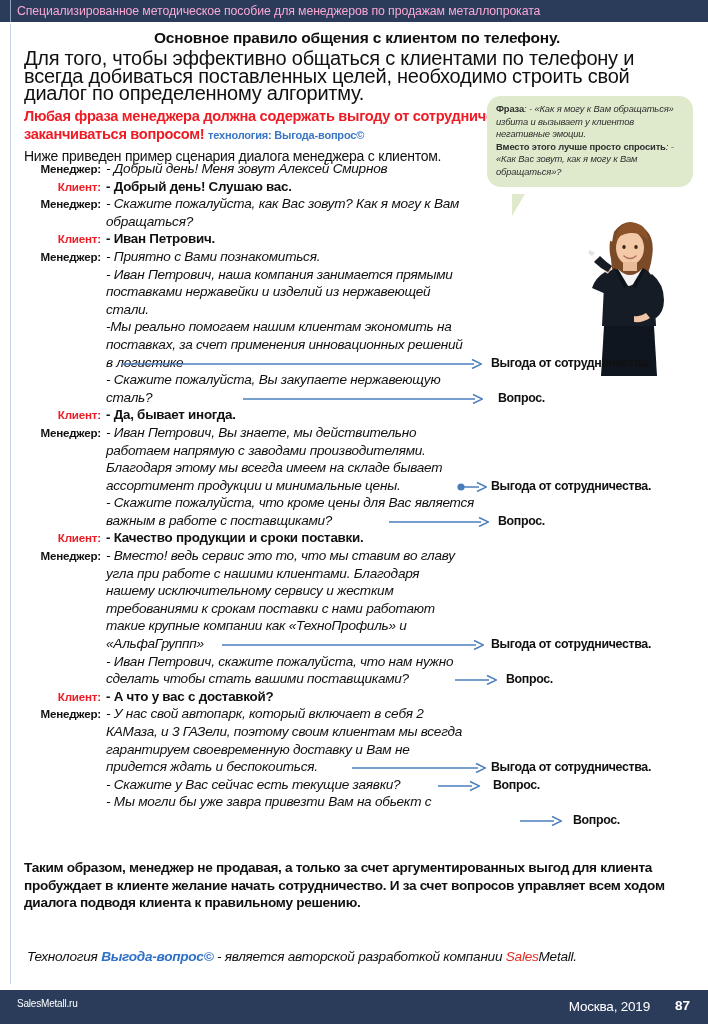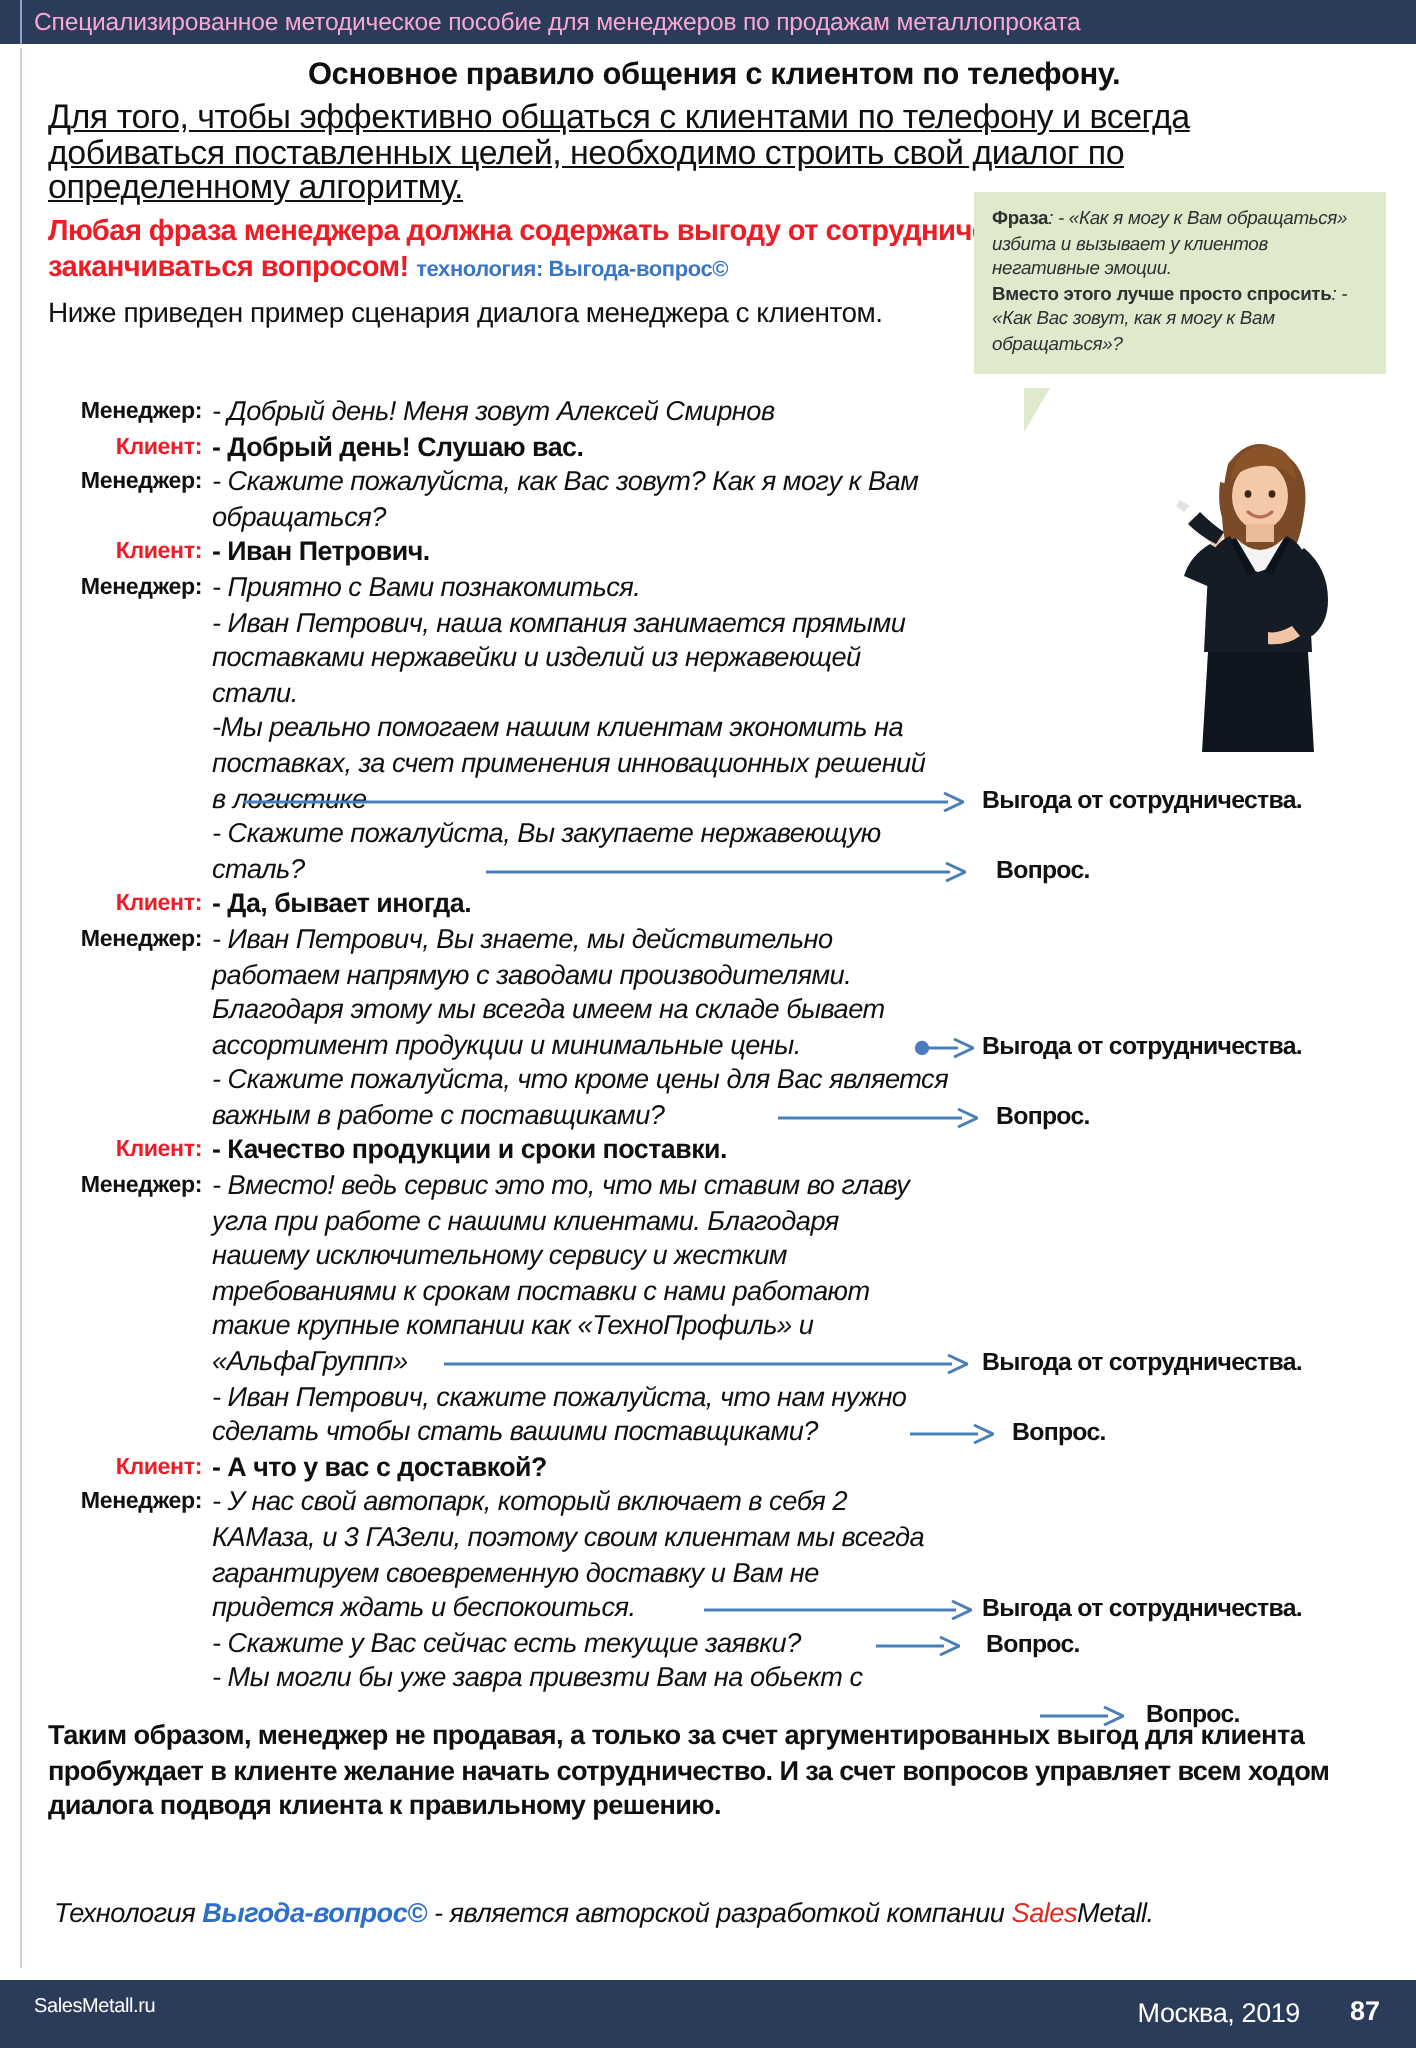--- a/index.html
+++ b/index.html
@@ -64,26 +64,25 @@
 
   .h1 {
     text-align: center;
     font-size: 15.5px;
     font-weight: bold;
     margin: 5px 0 2px 0;
     padding-left: 6px;
     letter-spacing: -0.2px;
   }
   .intro {
-    font-size: 17px;
+    font-size: 20px;
     line-height: 17.5px;
     margin: 3px 0 0 24px;
     width: 655px;
     letter-spacing: -0.25px;
-    text-decoration: underline;
   }
   .redrule {
     color: #ee1c25;
     font-weight: bold;
     font-size: 14.6px;
     line-height: 18px;
     margin: 4px 0 0 24px;
     width: 520px;
     letter-spacing: -0.3px;
   }
@@ -100,21 +99,21 @@
     width: 440px;
     letter-spacing: -0.25px;
   }
 
   
   .callout {
     position: absolute;
     left: 487px; top: 96px;
     width: 206px;
     background: #dfe9cc;
-    border-radius: 0;
+    border-radius: 14px;
     padding: 7px 13px 8px 9px;
     box-sizing: border-box;
     font-size: 9.4px;
     line-height: 12.6px;
     color: #2f2f2f;
     letter-spacing: -0.15px;
   }
   .callout b { font-weight: bold; }
   .callout i { font-style: italic; }
   .callout-tail {
@@ -130,21 +129,20 @@
     position: absolute;
     left: 568px; top: 206px;
     width: 120px; height: 172px;
   }
 
   
   .dialog {
     position: absolute;
     left: 0; top: 160px;
     width: 708px;
-    margin-top: 37px;
   }
   .row {
     position: relative;
     display: flex;
     align-items: flex-start;
   }
   .spk {
     width: 106px;
     min-width: 106px;
     text-align: right;

